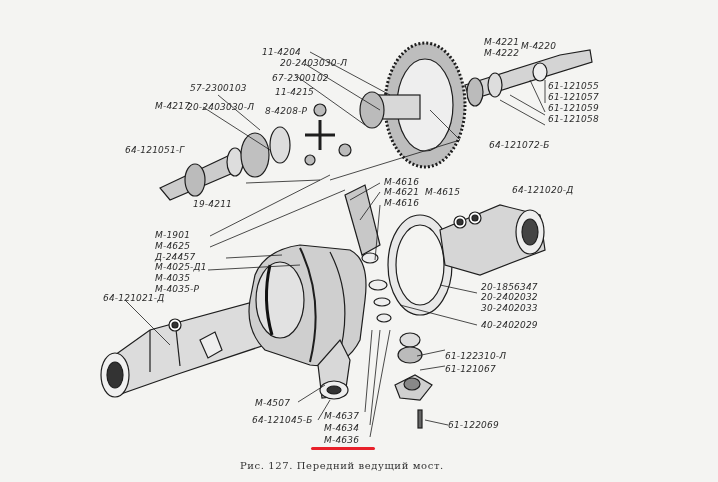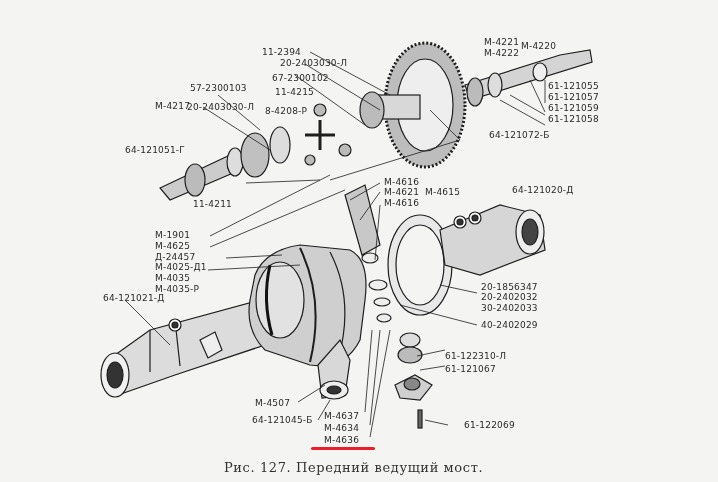--- a/index.html
+++ b/index.html
@@ -1,22 +1,22 @@
 <!DOCTYPE html>
 <html><head>
 <meta charset="utf-8">
 <style>
   html, body { margin:0; padding:0; }
   body { width:718px; height:482px; background:#f4f4f2; position:relative; overflow:hidden;
          font-family:"DejaVu Sans", sans-serif; }
   #scan { position:absolute; left:0; top:0; width:718px; height:482px; }
-  .lbl { position:absolute; font-family:"DejaVu Sans", sans-serif; 
+  .lbl { position:absolute; font-family:"DejaVu Sans", sans-serif; font-style:italic;
          font-size:9px; color:#2a2a2a; letter-spacing:0.2px; white-space:nowrap; line-height:10px; }
-  .caption { position:absolute; left:224px; top:460px; font-family:"DejaVu Serif", serif;
-             font-size:13px; color:#333; letter-spacing:0.6px; white-space:nowrap; }
+  .caption { position:absolute; left:240px; top:460px; font-family:"DejaVu Serif", serif;
+             font-size:10px; color:#333; letter-spacing:0.6px; white-space:nowrap; }
   .underline { position:absolute; left:311px; top:447px; width:64px; height:3px; background:#e8202a; border-radius:2px; }
 </style>
 </head>
 <body>
 
 <svg id="scan" viewBox="0 0 718 482" xmlns="http://www.w3.org/2000/svg">
   <g stroke="#1e1e1e" fill="none" stroke-width="1.2">
 
     <g>
       <path d="M108 360 L150 330 L260 300 L265 345 L175 375 L118 395 Z" fill="#dcdcdc"></path>
@@ -133,36 +133,36 @@
       <path d="M545 103 L545 80"></path>
     </g>
   </g>
 </svg>
 
 <div class="lbl" style="left:190px;top:83px">57-2300103</div>
 <div class="lbl" style="left:187px;top:102px">20-2403030-Л</div>
 <div class="lbl" style="left:155px;top:101px">M-4217</div>
 <div class="lbl" style="left:125px;top:145px">64-121051-Г</div>
 
-<div class="lbl" style="left:262px;top:47px">11-2394</div>
+<div class="lbl" style="left:262px;top:47px">11-4204</div>
 <div class="lbl" style="left:280px;top:58px">20-2403030-Л</div>
 <div class="lbl" style="left:272px;top:73px">67-2300102</div>
 <div class="lbl" style="left:275px;top:87px">11-4215</div>
 <div class="lbl" style="left:265px;top:106px">8-4208-Р</div>
-<div class="lbl" style="left:193px;top:199px">11-4211</div>
+<div class="lbl" style="left:193px;top:199px">19-4211</div>
 
 <div class="lbl" style="left:484px;top:37px">M-4221</div>
 <div class="lbl" style="left:484px;top:48px">M-4222</div>
 <div class="lbl" style="left:521px;top:41px">M-4220</div>
 <div class="lbl" style="left:548px;top:81px">61-121055</div>
 <div class="lbl" style="left:548px;top:92px">61-121057</div>
 <div class="lbl" style="left:548px;top:103px">61-121059</div>
 <div class="lbl" style="left:548px;top:114px">61-121058</div>
 
-<div class="lbl" style="left:489px;top:130px">64-121072-Б</div>
+<div class="lbl" style="left:489px;top:140px">64-121072-Б</div>
 
 <div class="lbl" style="left:384px;top:177px">M-4616</div>
 <div class="lbl" style="left:384px;top:187px">M-4621</div>
 <div class="lbl" style="left:384px;top:198px">M-4616</div>
 <div class="lbl" style="left:425px;top:187px">M-4615</div>
 
 <div class="lbl" style="left:512px;top:185px">64-121020-Д</div>
 
 <div class="lbl" style="left:155px;top:230px">M-1901</div>
 <div class="lbl" style="left:155px;top:241px">M-4625</div>
@@ -173,21 +173,21 @@
 
 <div class="lbl" style="left:103px;top:293px">64-121021-Д</div>
 
 <div class="lbl" style="left:481px;top:282px">20-1856347</div>
 <div class="lbl" style="left:481px;top:292px">20-2402032</div>
 <div class="lbl" style="left:481px;top:303px">30-2402033</div>
 <div class="lbl" style="left:481px;top:320px">40-2402029</div>
 
 <div class="lbl" style="left:445px;top:351px">61-122310-Л</div>
 <div class="lbl" style="left:445px;top:364px">61-121067</div>
-<div class="lbl" style="left:464px;top:420px">61-122069</div>
+<div class="lbl" style="left:448px;top:420px">61-122069</div>
 
 <div class="lbl" style="left:255px;top:398px">M-4507</div>
 <div class="lbl" style="left:252px;top:415px">64-121045-Б</div>
 <div class="lbl" style="left:324px;top:411px">M-4637</div>
 <div class="lbl" style="left:324px;top:423px">M-4634</div>
 <div class="lbl" style="left:324px;top:435px">M-4636</div>
 
 <div class="underline"></div>
 
 <div class="caption">Рис. 127. Передний ведущий мост.</div>

